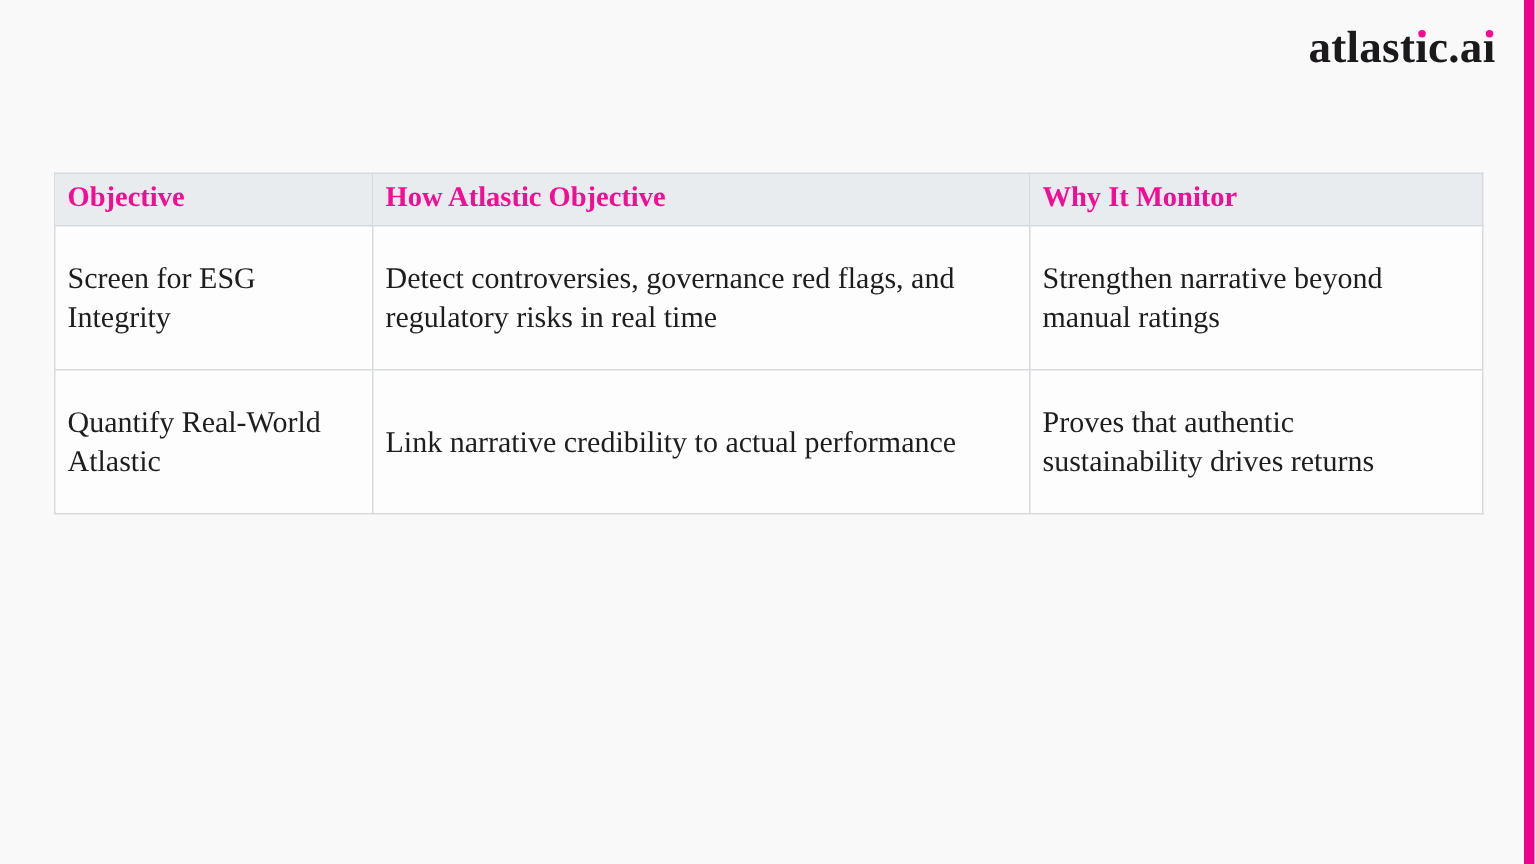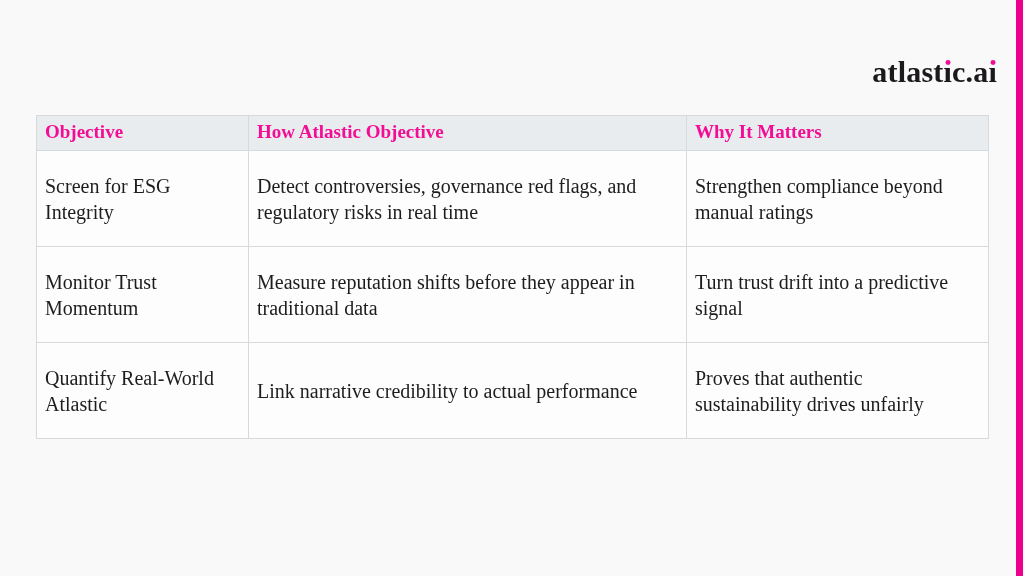--- a/index.html
+++ b/index.html
@@ -30,21 +30,20 @@
     position: absolute;
     top: 15px;
     right: 27px;
     font-family: "Liberation Serif", serif;
     font-weight: bold;
     font-size: 30px;
     line-height: 34px;
     color: #1b191c;
     letter-spacing: 0.2px;
     white-space: nowrap;
-    margin-top: 40px;
   }
   .logo-i {
     position: relative;
     display: inline-block;
   }
   .logo-i::after {
     content: "";
     position: absolute;
     left: 50%;
     top: 0.155em;
@@ -110,41 +109,33 @@
 <table class="objectives-table">
   <colgroup>
     <col class="c1">
       <col class="c2">
       <col class="c3">
   </colgroup>
   <thead>
     <tr>
       <th>Objective</th>
       <th>How Atlastic Objective</th>
-      <th>Why It Matters</th>
+      <th>Why It Monitor</th>
     </tr>
   </thead>
   <tbody>
     <tr>
       <td>Screen for ESG
 Integrity</td>
       <td>Detect controversies, governance red flags, and
 regulatory risks in real time</td>
-      <td>Strengthen compliance beyond
+      <td>Strengthen narrative beyond
 manual ratings</td>
-    </tr>
-    <tr>
-      <td>Monitor Trust
-Momentum</td>
-      <td>Measure reputation shifts before they appear in
-traditional data</td>
-      <td>Turn trust drift into a predictive
-signal</td>
     </tr>
     <tr>
       <td>Quantify Real-World
 Atlastic</td>
       <td>Link narrative credibility to actual performance</td>
       <td>Proves that authentic
-sustainability drives unfairly</td>
+sustainability drives returns</td>
     </tr>
   </tbody>
 </table>
 
 </body></html>

